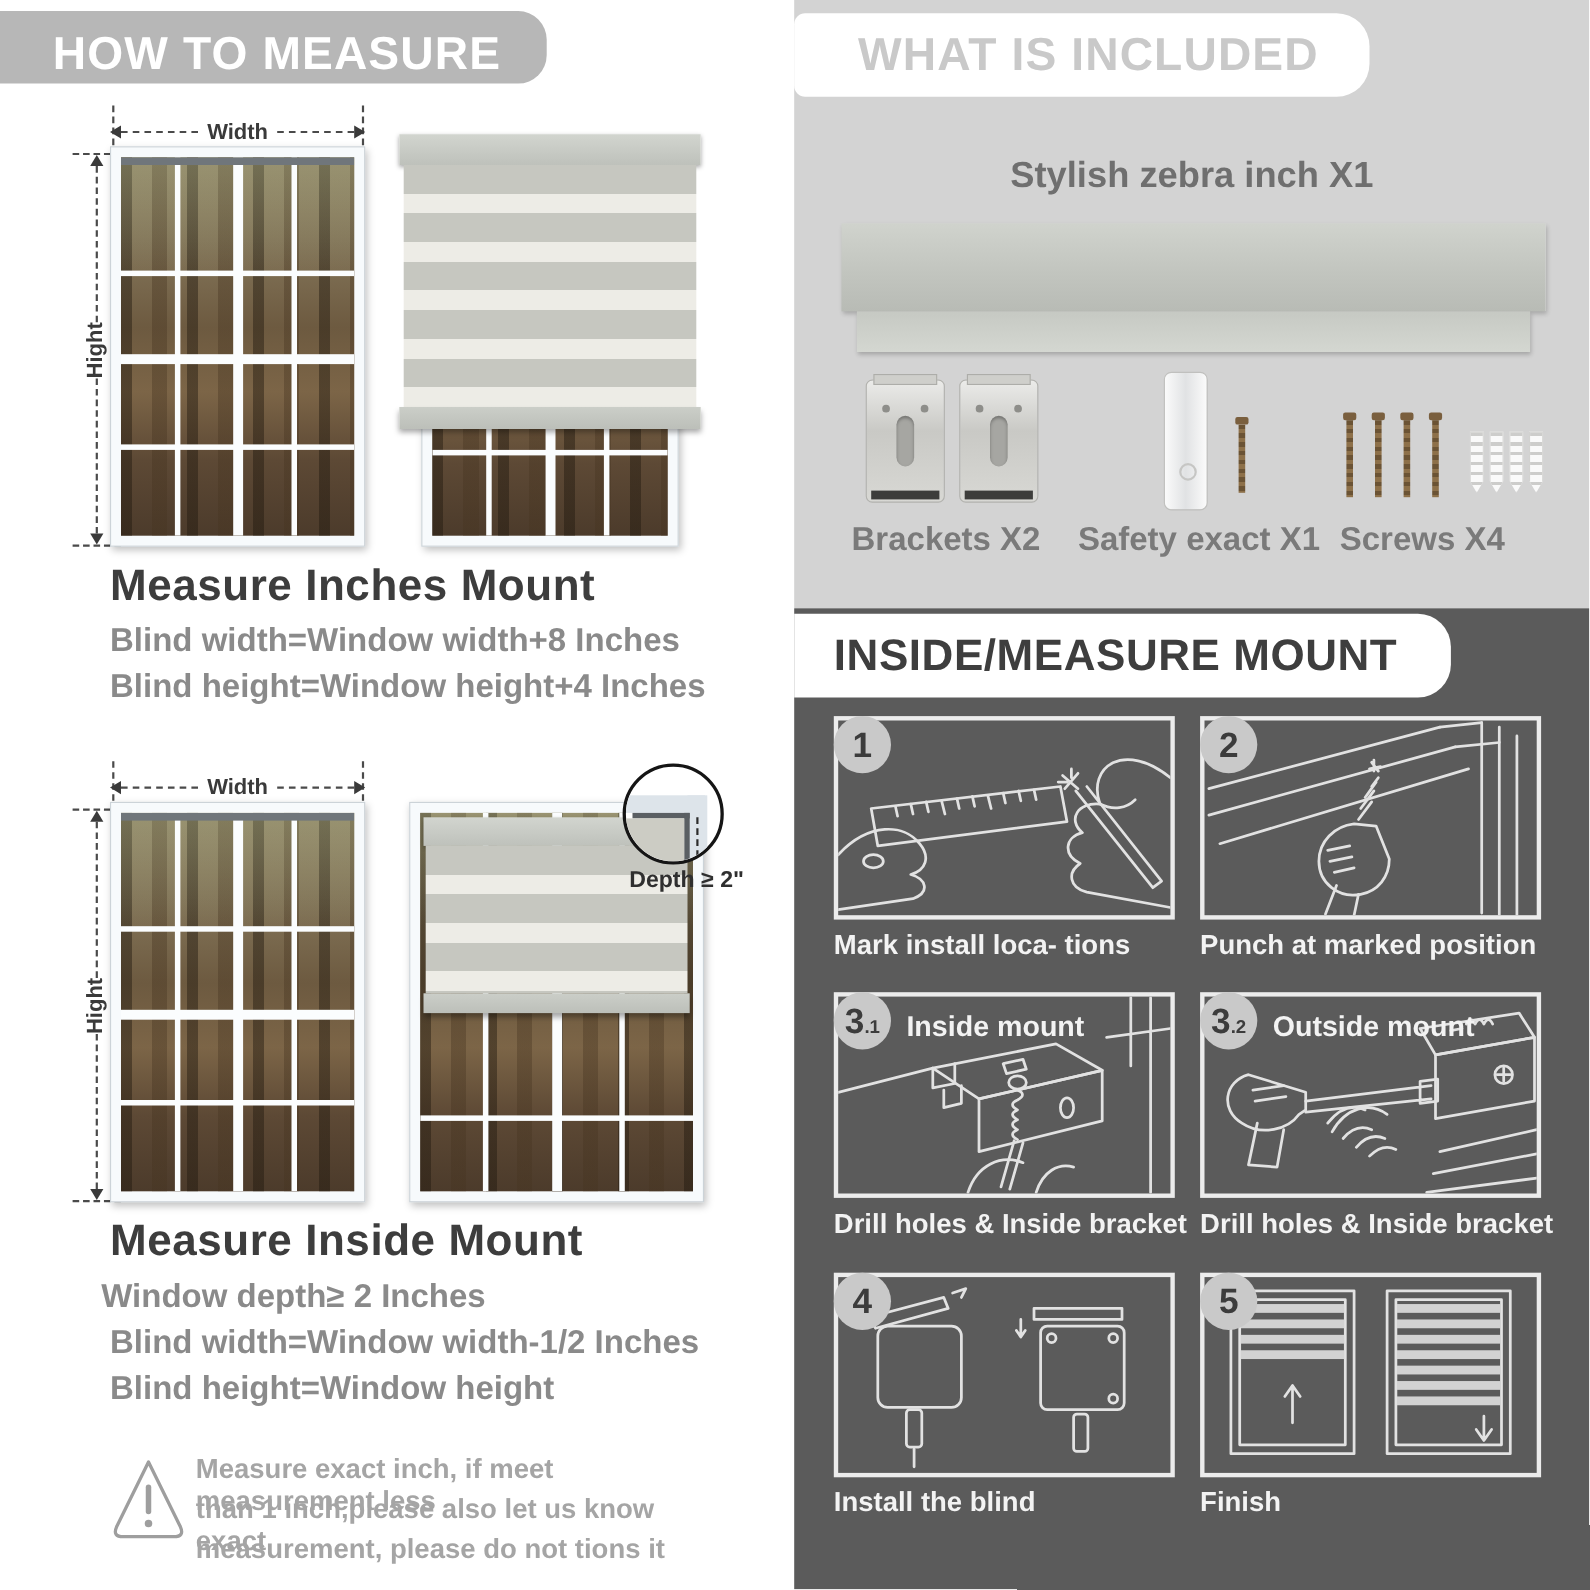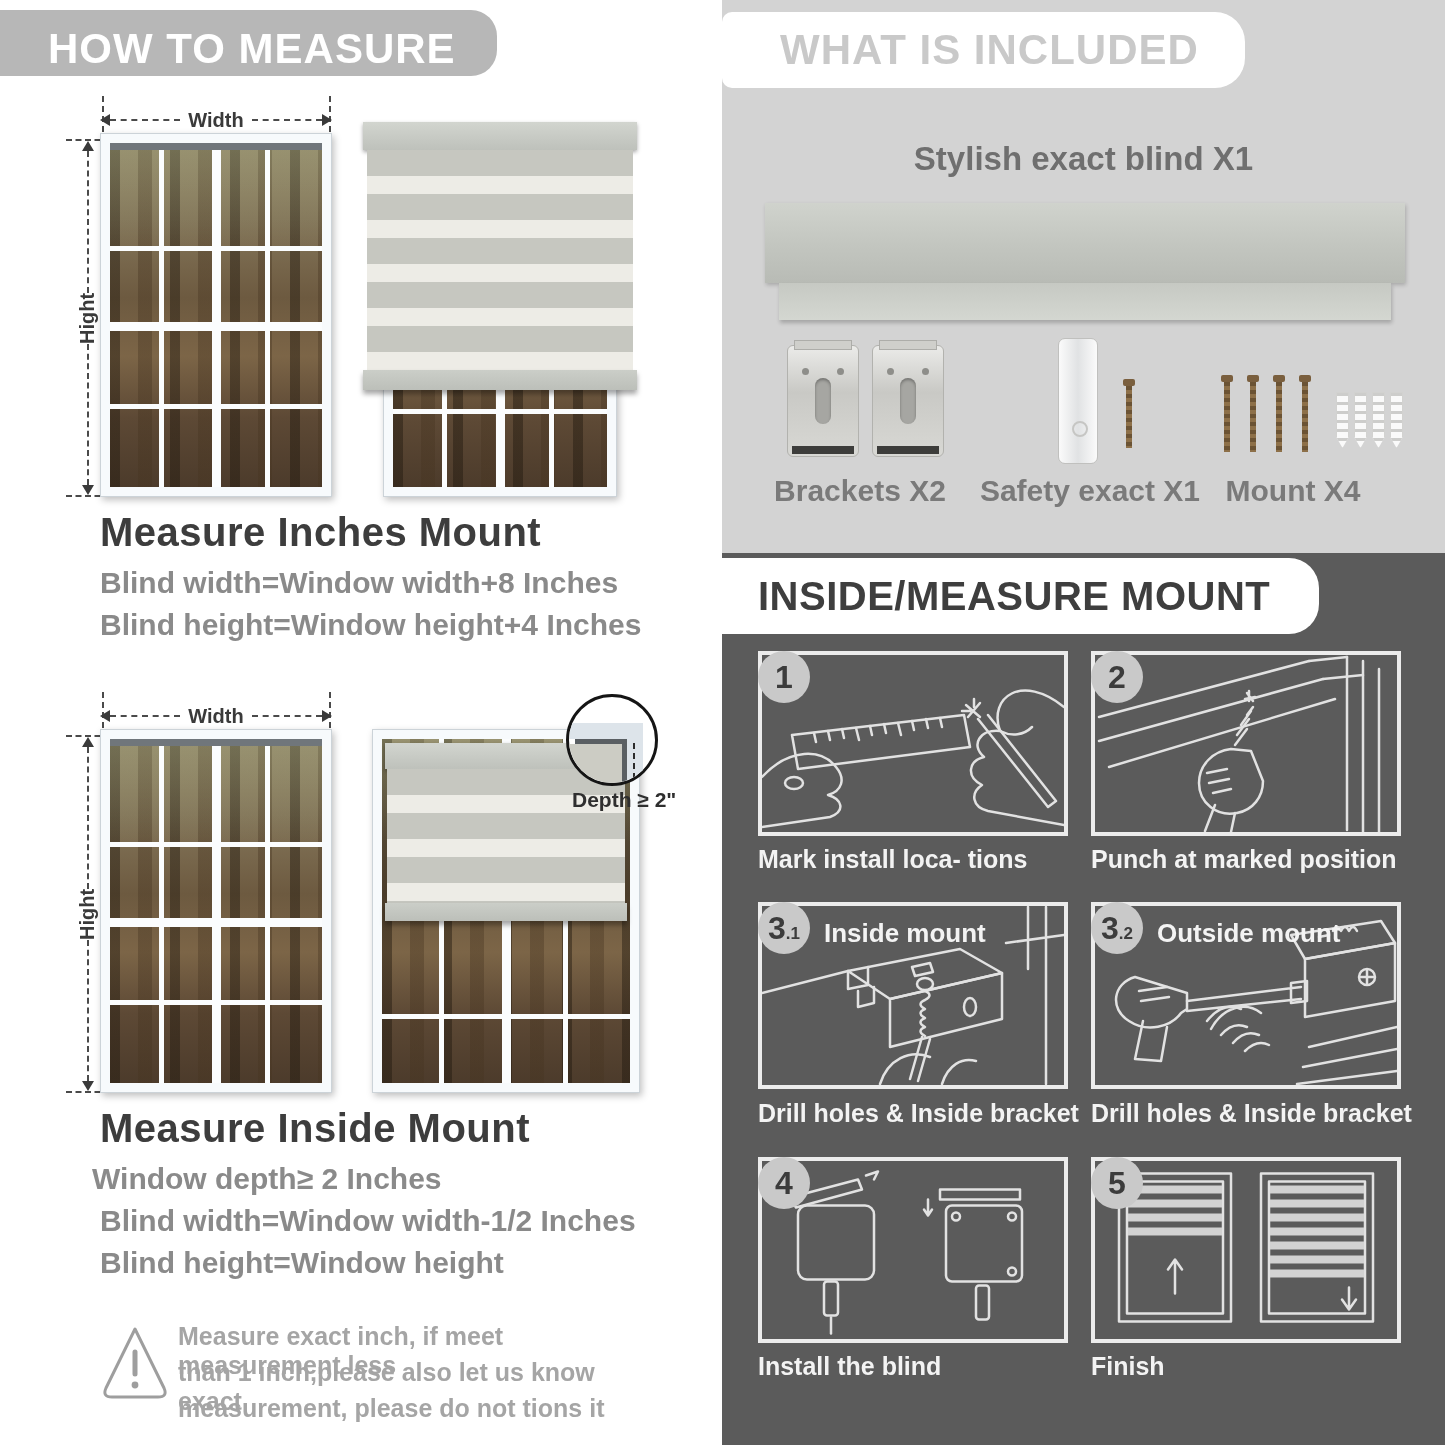--- a/index.html
+++ b/index.html
@@ -229,21 +229,21 @@
     <circle cx="35" cy="63" r="3.4" fill="#9e9e9e"></circle>
   </svg>
   <div class="warn-line" style="top:1322px">Measure exact inch, if meet measurement less</div>
   <div class="warn-line" style="top:1358px">than 1 inch,please also let us know exact</div>
   <div class="warn-line" style="top:1394px">measurement, please do not tions it</div>
 
   <div class="light-bg"></div>
   <div class="hdr-incl">
     <span>WHAT IS INCLUDED</span>
   </div>
-  <div class="product-lbl">Stylish exact blind X1</div>
+  <div class="product-lbl">Stylish zebra inch X1</div>
 
   <div class="rail-outer"></div>
   <div class="rail-inner"></div>
 
   <div class="bracket" style="left:787px">
     <div class="flange"></div>
       <div class="slot"></div>
     <div class="hole" style="left:14px"></div>
       <div class="hole" style="right:14px"></div>
     <div class="base"></div>
@@ -275,21 +275,21 @@
   <div class="screw" style="left:1302px;top:382px;height:70px">
       <div class="head"></div>
     </div>
   <div class="anchor" style="left:1336px;top:392px"></div>
   <div class="anchor" style="left:1354px;top:392px"></div>
   <div class="anchor" style="left:1372px;top:392px"></div>
   <div class="anchor" style="left:1390px;top:392px"></div>
 
   <div class="item-lbl" style="left:772px;width:176px">Brackets X2</div>
   <div class="item-lbl" style="left:970px;width:240px">Safety exact X1</div>
-  <div class="item-lbl" style="left:1208px;width:170px">Mount X4</div>
+  <div class="item-lbl" style="left:1208px;width:170px">Screws X4</div>
 
   <div class="dark-bg"></div>
   <div class="hdr-mount">
     <span>INSIDE/MEASURE MOUNT</span>
   </div>
 
   <div class="panel" style="left:758px;top:651px;height:185px">
     <span class="badge">
         <span>1</span>
       </span>

